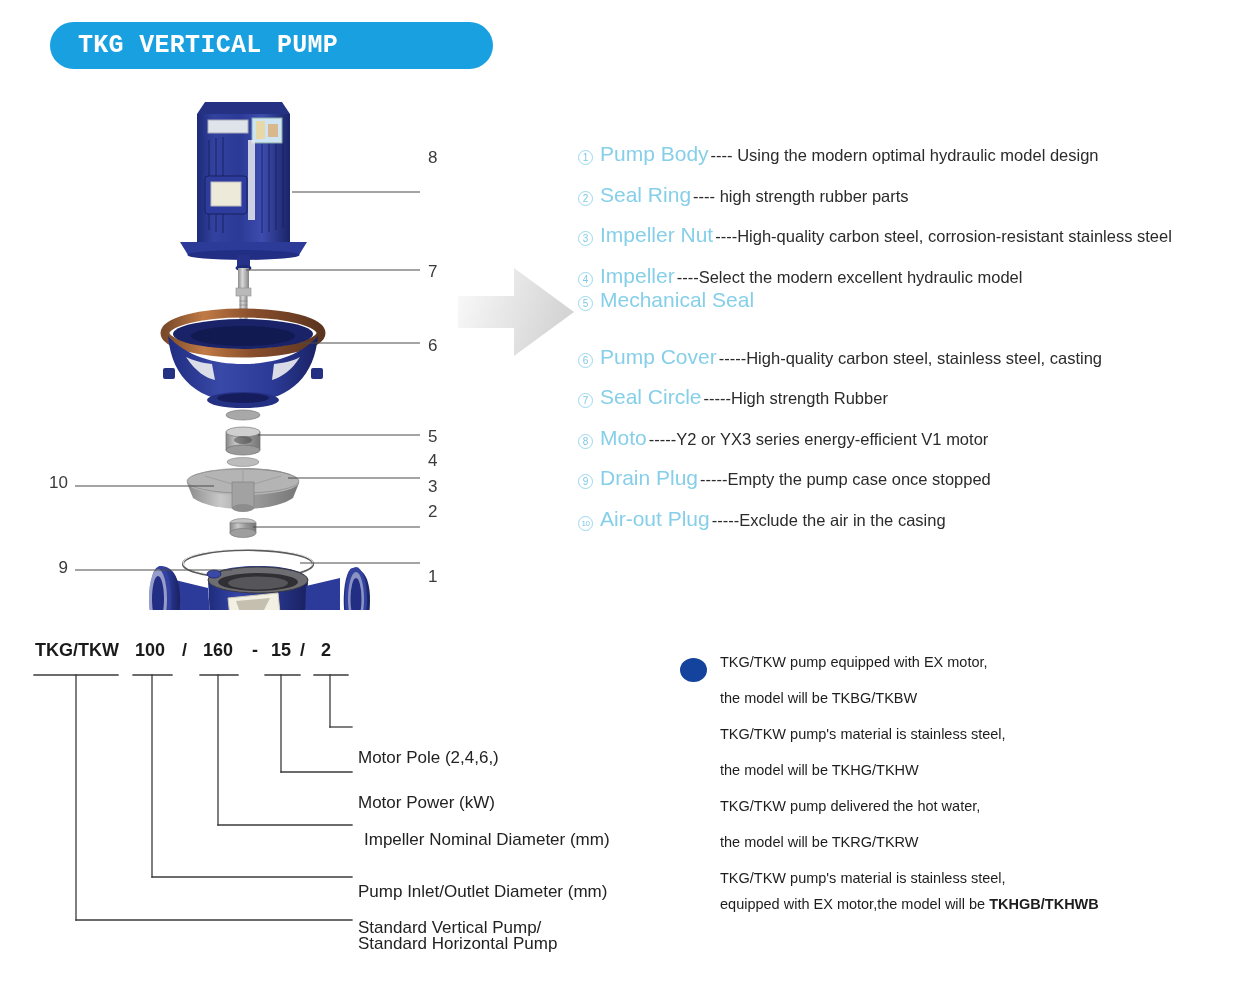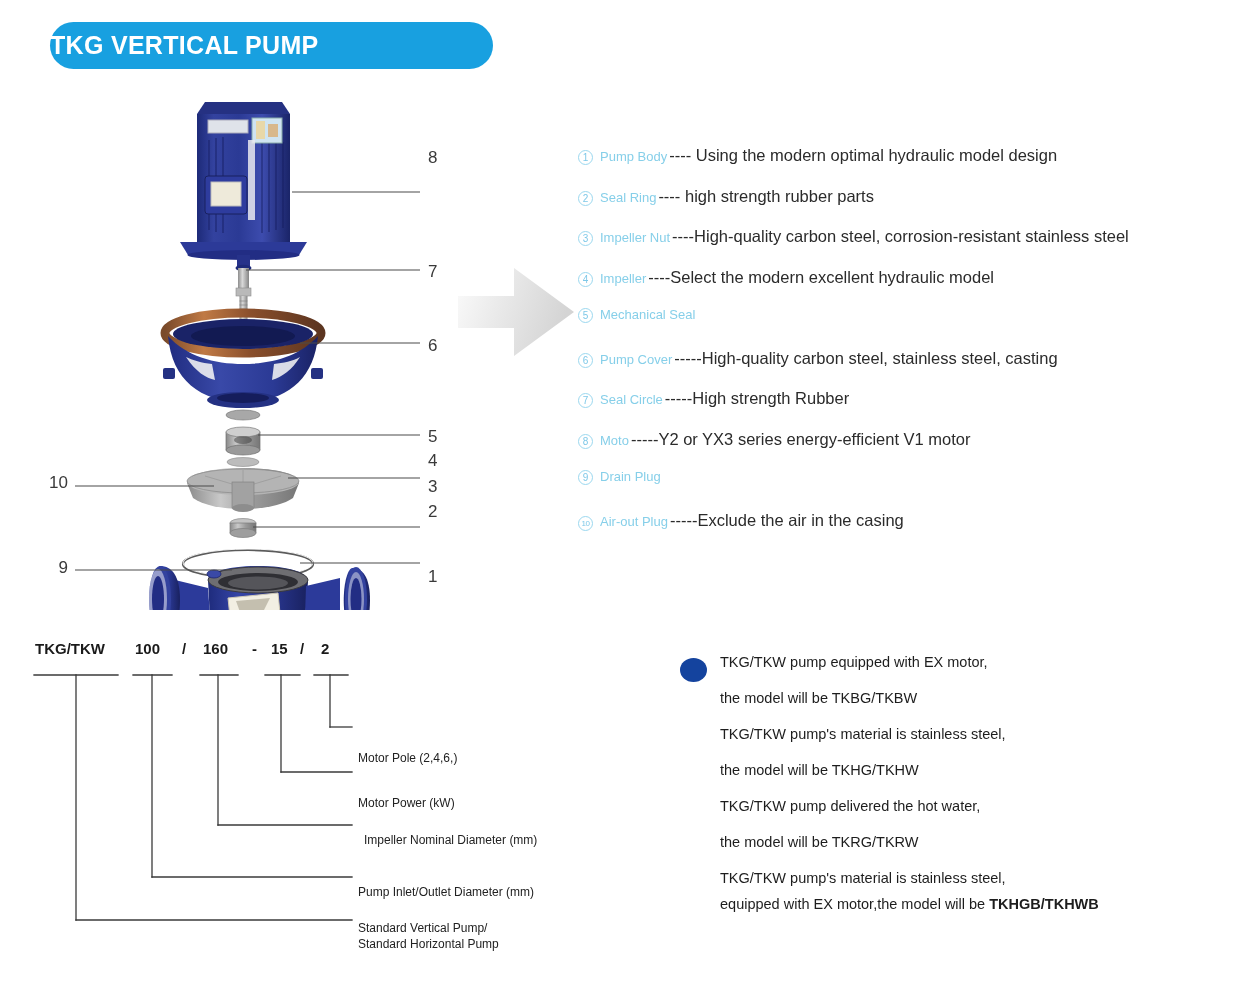--- a/index.html
+++ b/index.html
@@ -12,22 +12,22 @@
   }
 
   
   #title-banner{
     position:absolute; left:50px; top:22px; width:443px; height:47px;
     background:#18a0e0; border-radius:24px;
     display:flex; align-items:center;
   }
   #title-banner .txt{
     color:#ffffff; font-size:25px; font-weight:bold;
-    letter-spacing:.3px; 
-    font-family:Liberation Sans, sans-serif;
+    letter-spacing:.3px; padding-left:28px;
+    font-family:Liberation Mono, monospace;
   }
 
   
   #exploded{ position:absolute; left:0; top:80px; width:470px; height:530px; }
   #exploded svg{ display:block; }
 
   
   #flow-arrow{ position:absolute; left:452px; top:248px; width:128px; height:128px; }
 
   
@@ -41,40 +41,40 @@
     font-size:13px; color:#8fd3ee;
   }
   .part-num .circ{
     display:inline-block; width:15px; height:15px; line-height:14px;
     border:1px solid #9bd8ef; border-radius:50%;
     font-size:10px; text-align:center; color:#7ec8e8;
     font-family:"Liberation Sans", sans-serif;
   }
   .part-num .circ.wide{ font-size:8px; letter-spacing:-.5px; }
   .part-name{
-    font-size:13px; color:#86cfe9; padding-right:2px;margin-top:19px;
+    font-size:21px; color:#86cfe9; padding-right:2px;
   }
   .part-desc{
     font-size:16.5px; color:#2b2b2b;margin-top:20px;
   }
 
   
   #nomenclature{ position:absolute; left:0; top:625px; width:600px; height:330px; }
   #nomenclature svg{ display:block; }
 
   .code-text{
     position:absolute; top:640px; left:0; width:360px; height:30px;
   }
   .code-text span{
-    position:absolute; font-size:15px; font-weight:bold; color:#1a1a1a;
+    position:absolute; font-size:18px; font-weight:bold; color:#1a1a1a;
     font-family:"Liberation Sans", sans-serif;
   }
 
   .nom-label{
-    position:absolute; font-size:12px; color:#222;
+    position:absolute; font-size:17px; color:#222;
     font-family:"Liberation Sans", sans-serif; line-height:16px;
     white-space:nowrap;
   }
 
   
   #notes{ position:absolute; left:680px; top:652px; width:540px; }
   #notes .bullet{
     position:absolute; left:0px; top:6px;
     width:27px; height:24px; border-radius:50%;
     background:#14439e;
@@ -358,20 +358,21 @@
 
   <div class="part-row">
     <div class="part-num"><span class="circ">8</span></div>
     <div class="part-name">Moto</div>
     <div class="part-desc"><span>-----</span><span>Y2 or YX3 series energy-efficient V1 motor</span></div>
   </div>
 
   <div class="part-row">
     <div class="part-num"><span class="circ">9</span></div>
     <div class="part-name">Drain Plug</div>
+    <div class="part-desc"><span>-----</span><span>Empty the pump case once stopped</span></div>
   </div>
 
   <div class="part-row">
     <div class="part-num"><span class="circ wide">10</span></div>
     <div class="part-name">Air-out Plug</div>
     <div class="part-desc"><span>-----</span><span>Exclude the air in the casing</span></div>
   </div>
 
 </div>
 

